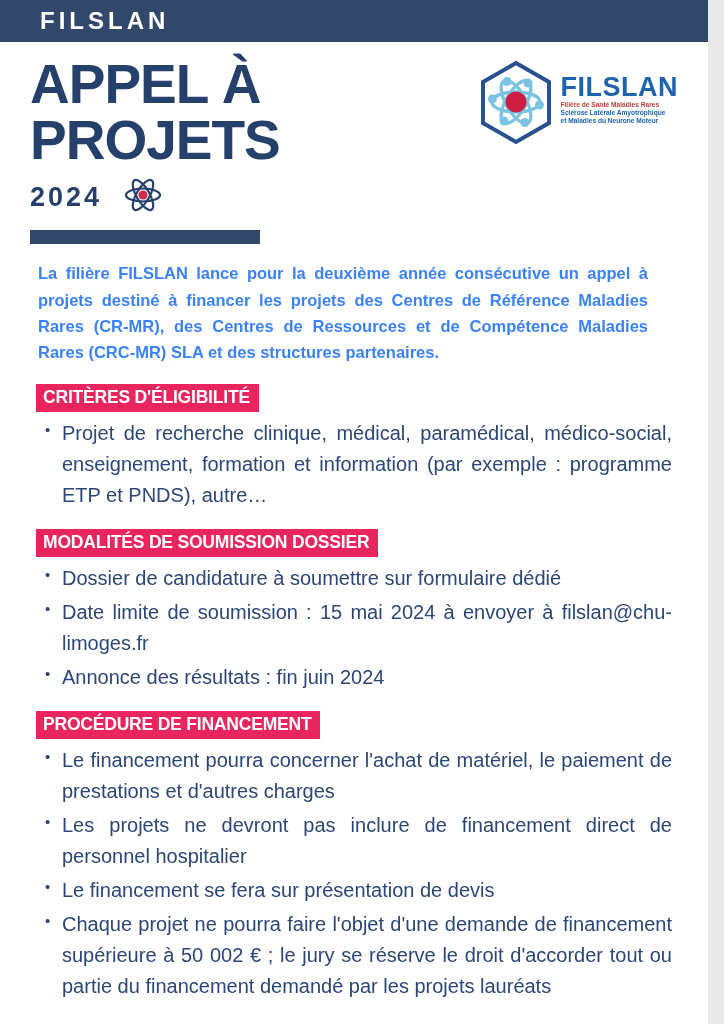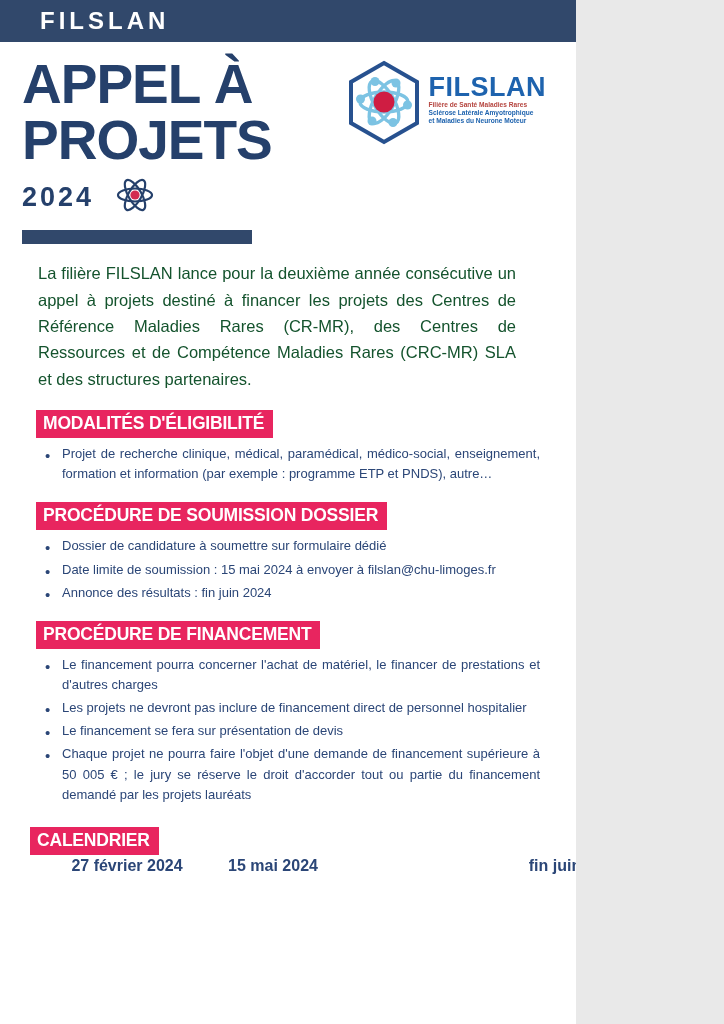--- a/index.html
+++ b/index.html
@@ -1,46 +1,46 @@
 <!DOCTYPE html>
 <html><head>
 <meta charset="utf-8">
 <style>
   html,body{margin:0;padding:0;background:#e9e9e9;}
   .page{
-    position:relative;width:576px;height:1024px;background:#ffffff;
+    position:relative;width:708px;height:1024px;background:#ffffff;
     font-family:"Liberation Sans", sans-serif;overflow:hidden;
     display:flex;flex-direction:column;
   }
   
   .topbar{height:42px;background:#31486b;display:flex;align-items:center;flex:0 0 auto;}
   .topbar .brand{color:#ffffff;font-weight:bold;font-size:24px;letter-spacing:4px;margin-left:40px;}
   
-  .title-row{display:flex;justify-content:space-between;align-items:flex-start;padding:14px 20px 0 22px;flex:0 0 auto;}
+  .title-row{display:flex;justify-content:space-between;align-items:flex-start;padding:14px 20px 0 30px;flex:0 0 auto;}
   .main-title{margin:0;color:#25406b;font-weight:bold;font-size:55px;letter-spacing:-1px;line-height:1.02;}
   .year-row{display:flex;align-items:center;gap:20px;margin-top:6px;}
   .year{color:#25406b;font-weight:bold;font-size:27px;letter-spacing:3px;}
   .divider{width:230px;height:14px;background:#31486b;margin-top:10px;}
   
   .logo{display:flex;align-items:flex-start;gap:6px;margin-top:4px;margin-right:10px;}
   .logo-text{display:flex;flex-direction:column;margin-top:14px;}
   .logo-name{color:#1e63ae;font-weight:bold;font-size:27px;letter-spacing:0.5px;line-height:1;}
   .tagline{font-size:6.6px;line-height:1.25;font-weight:bold;}
   .tagline.red{color:#b5453f;}
   .tagline.blue{color:#1e63ae;}
   
-  .intro{margin:16px 60px 0 38px;color:#14532d;font-weight:normal;font-size:16.5px;line-height:1.6;text-align:justify;}
+  .intro{margin:16px 60px 0 38px;color:#3b82f6;font-weight:bold;font-size:16.5px;line-height:1.6;text-align:justify;}
   
   .section{margin:0 36px;flex:0 0 auto;}
   .section.first{margin-top:18px;}
   .pink-heading{display:inline-block;background:#e8255f;color:#ffffff;font-weight:bold;
     font-size:17.5px;letter-spacing:-0.2px;padding:3px 9px 4px 7px;margin:0;}
   .bullets{margin:6px 0 18px 0;padding:0;list-style:none;}
   .bullets li{
-    position:relative;color:#2b4677;font-size:13px;line-height:1.55;
+    position:relative;color:#2b4677;font-size:20px;line-height:1.55;
     padding-left:26px;margin:3px 0;text-align:justify;
   }
   .bullets li::before{content:"•";position:absolute;left:9px;top:0;color:#2b4677;font-size:15px;}
   
   .calendar{margin:4px 30px 0 30px;flex:0 0 auto;}
   .timeline{position:relative;height:176px;margin-top:2px;}
   .tl-date{position:absolute;top:0;transform:translateX(-50%);color:#2b4677;font-weight:bold;font-size:16px;white-space:nowrap;}
 </style>
 </head>
 <body>
@@ -93,42 +93,42 @@
         <span class="tagline red">Filière de Santé Maladies Rares</span>
         <span class="tagline blue">Sclérose Latérale Amyotrophique</span>
         <span class="tagline blue">et Maladies du Neurone Moteur</span>
       </div>
     </div>
   </div>
 
   <p class="intro">La filière FILSLAN lance pour la deuxième année consécutive un appel à projets destiné à financer les projets des Centres de Référence Maladies Rares (CR-MR), des Centres de Ressources et de Compétence Maladies Rares (CRC-MR) SLA et des structures partenaires.</p>
 
   <section class="section first">
-    <h2 class="pink-heading">MODALITÉS D'ÉLIGIBILITÉ</h2>
+    <h2 class="pink-heading">CRITÈRES D'ÉLIGIBILITÉ</h2>
     <ul class="bullets">
       <li>Projet de recherche clinique, médical, paramédical, médico-social, enseignement, formation et information (par exemple : programme ETP et PNDS), autre…</li>
     </ul>
   </section>
 
   <section class="section">
-    <h2 class="pink-heading">PROCÉDURE DE SOUMISSION DOSSIER</h2>
+    <h2 class="pink-heading">MODALITÉS DE SOUMISSION DOSSIER</h2>
     <ul class="bullets">
       <li>Dossier de candidature à soumettre sur formulaire dédié</li>
       <li>Date limite de soumission : 15 mai 2024 à envoyer à filslan@chu-limoges.fr</li>
       <li>Annonce des résultats : fin juin 2024</li>
     </ul>
   </section>
 
   <section class="section">
     <h2 class="pink-heading">PROCÉDURE DE FINANCEMENT</h2>
     <ul class="bullets">
-      <li>Le financement pourra concerner l'achat de matériel, le financer de prestations et d'autres charges</li>
+      <li>Le financement pourra concerner l'achat de matériel, le paiement de prestations et d'autres charges</li>
       <li>Les projets ne devront pas inclure de financement direct de personnel hospitalier</li>
       <li>Le financement se fera sur présentation de devis</li>
-      <li>Chaque projet ne pourra faire l'objet d'une demande de financement supérieure à 50 005 € ; le jury se réserve le droit d'accorder tout ou partie du financement demandé par les projets lauréats</li>
+      <li>Chaque projet ne pourra faire l'objet d'une demande de financement supérieure à 50 002 € ; le jury se réserve le droit d'accorder tout ou partie du financement demandé par les projets lauréats</li>
     </ul>
   </section>
 
   <section class="calendar">
     <h2 class="pink-heading">CALENDRIER</h2>
 
     <div class="timeline">
 
       <span class="tl-date" style="left:97px">27 février 2024</span>
       <span class="tl-date" style="left:243px">15 mai 2024</span>

